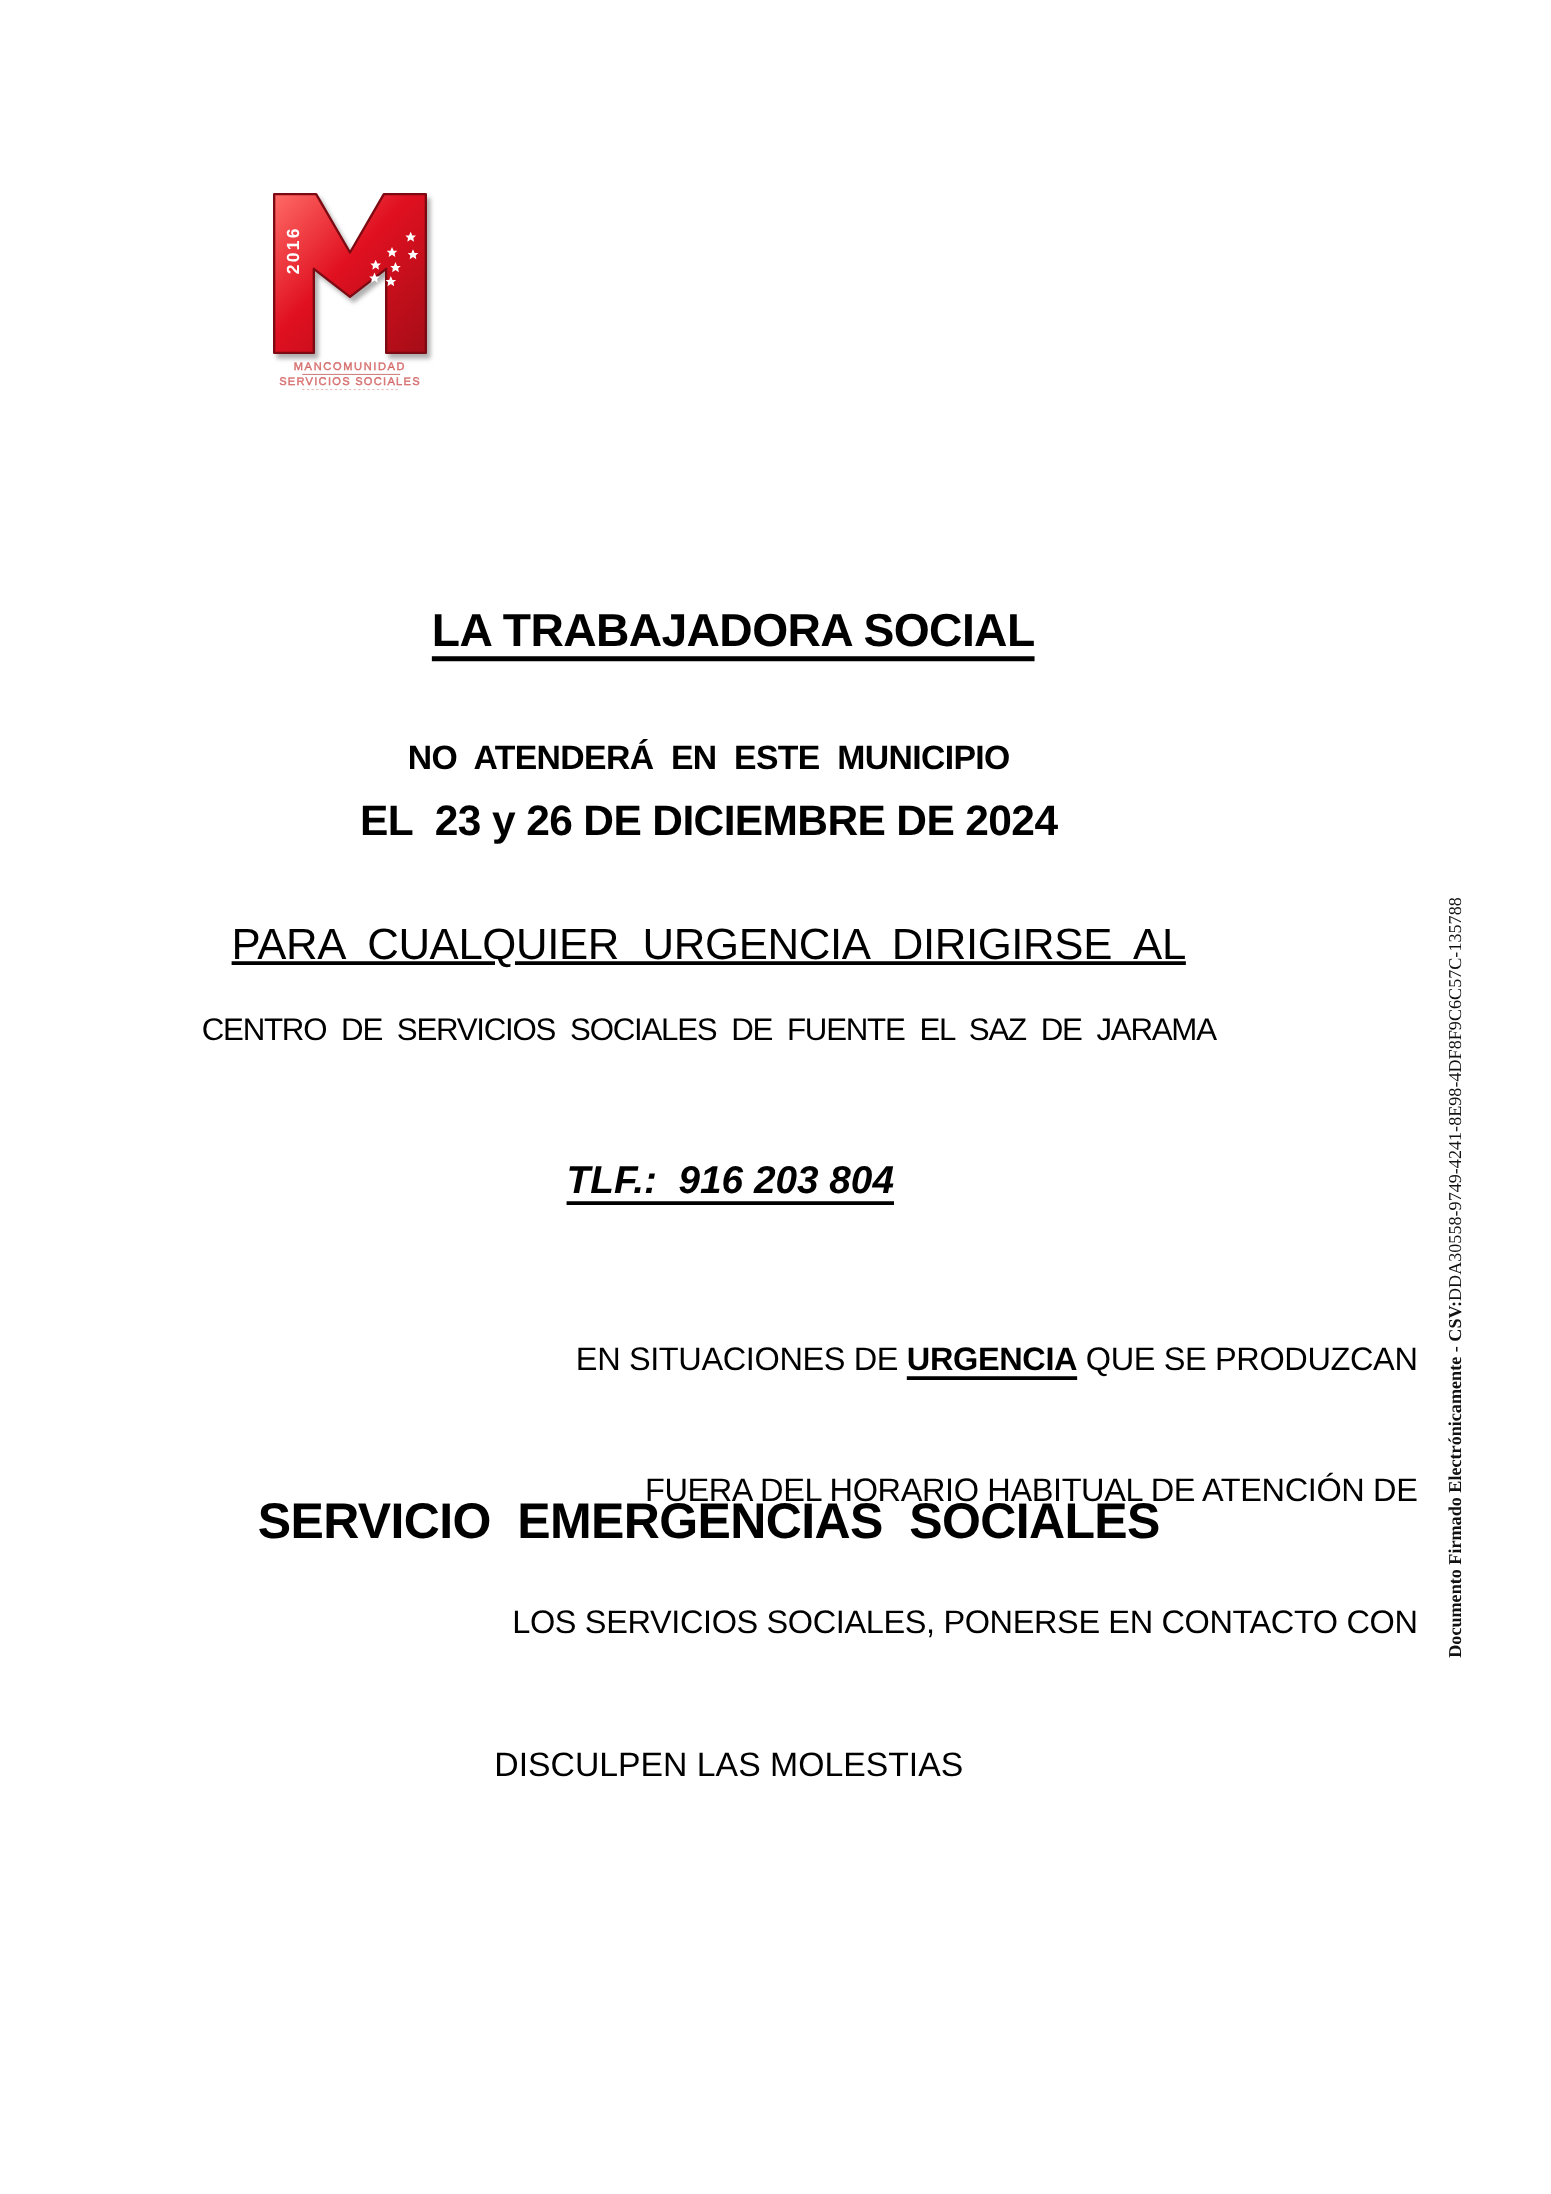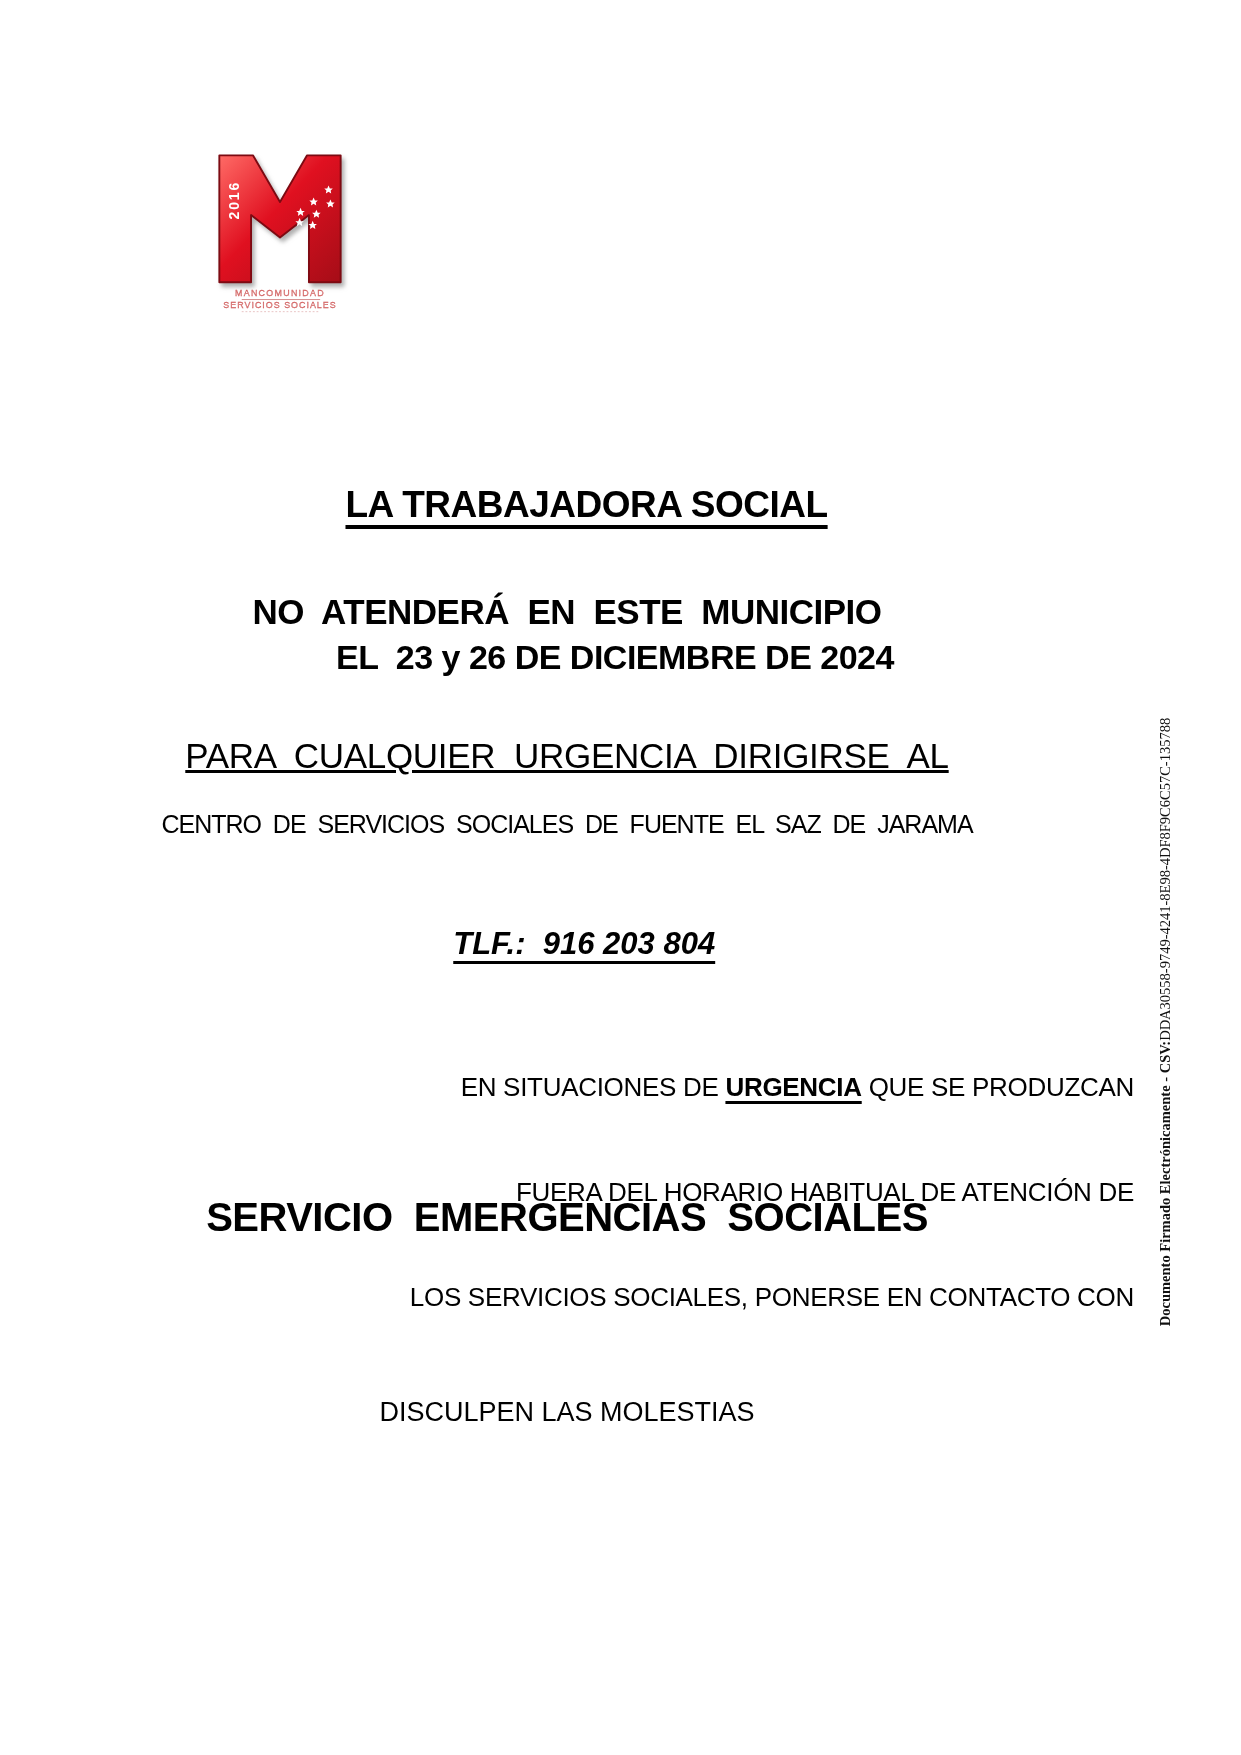--- a/index.html
+++ b/index.html
@@ -16,22 +16,22 @@
     position:absolute;left:0;width:1134px;
     text-align:center;white-space:pre;line-height:1.25;
   }
   .title-line{top:436px;font-size:37px;font-weight:700;letter-spacing:-0.5px;}
   .title-line .u{
     text-decoration:underline;
     text-decoration-thickness:3.5px;
     text-underline-offset:8px;
     margin-top:16px;
   }
-  .no-attend-line{top:590px;font-size:35px;font-weight:700;letter-spacing:-0.5px;}
-  .dates-line{top:636px;font-size:34px;font-weight:700;letter-spacing:-0.5px;padding-left:48px;}
+  .no-attend-line{top:590px;font-size:27px;font-weight:700;letter-spacing:-0.5px;}
+  .dates-line{top:636px;font-size:34px;font-weight:700;letter-spacing:-0.5px;}
   .urgency-redirect-line{top:734px;font-size:35px;letter-spacing:-0.3px;text-decoration:underline;}
   .center-line{top:809px;font-size:25px;letter-spacing:-1px;}
   .phone-line{top:886px;font-size:31px;font-weight:700;font-style:italic;}
   .phone-line .u{
     text-decoration:underline;
     text-decoration-thickness:3px;
     text-underline-offset:7px;
   }
   .para-block{
     position:absolute;left:0;top:1000px;width:1134px;
@@ -39,21 +39,21 @@
     letter-spacing:-0.3px;white-space:pre;
   }
   .emphasis{
     font-weight:700;
     text-decoration:underline;
     text-decoration-thickness:2.5px;
     text-underline-offset:5px;
   }
   .service-line{top:1192px;font-size:40px;font-weight:700;letter-spacing:-0.5px;}
   .number-line{top:1290px;font-size:40px;font-weight:700;}
-  .apology-line{top:1396px;font-size:27px;}
+  .apology-line{top:1396px;font-size:27px;padding-left:16px;}
   .logo{position:absolute;left:210px;top:145px;width:140px;height:170px;}
   .logo svg{display:block;width:100%;height:100%;}
   .m-shape{filter:drop-shadow(3px 4px 2px rgba(110,110,110,0.55));}
   .signature-sidebar{
     position:absolute;
     left:838px;top:1011px;width:660px;height:22px;
     transform:rotate(-90deg);
     transform-origin:center;
     text-align:center;
     white-space:nowrap;

